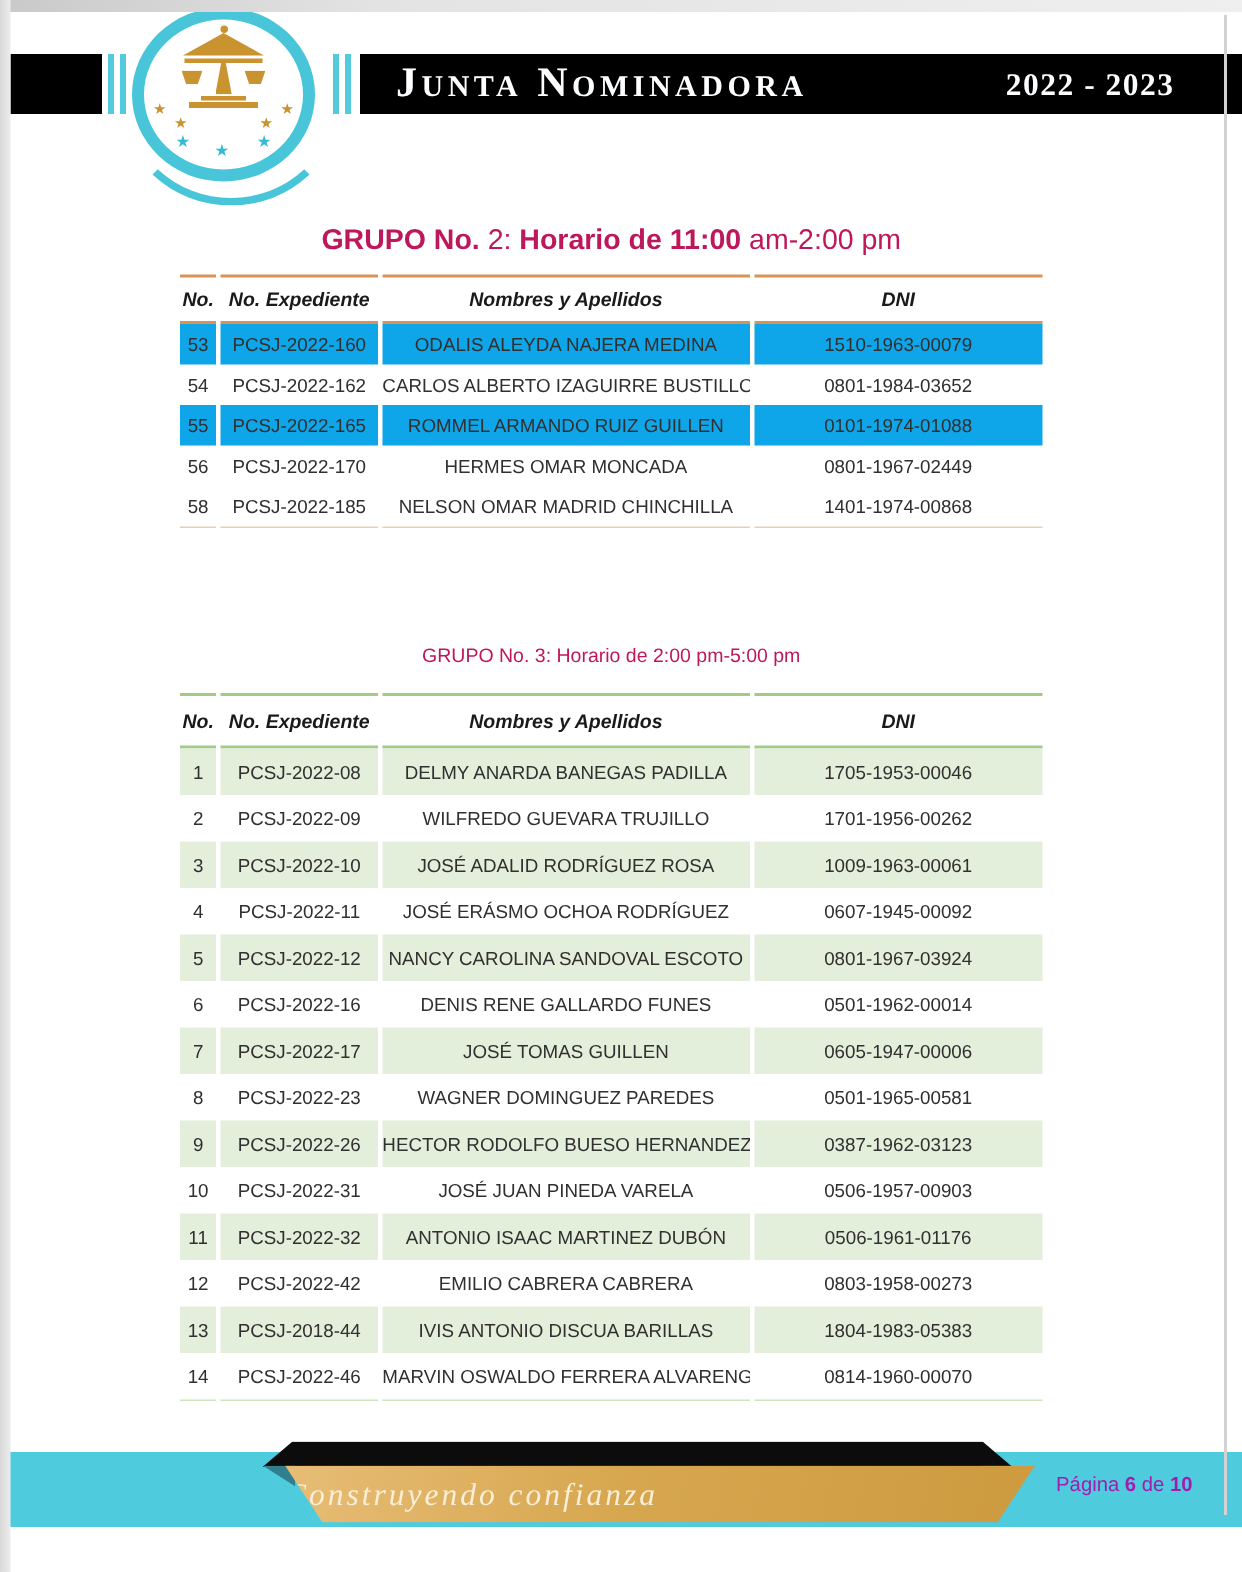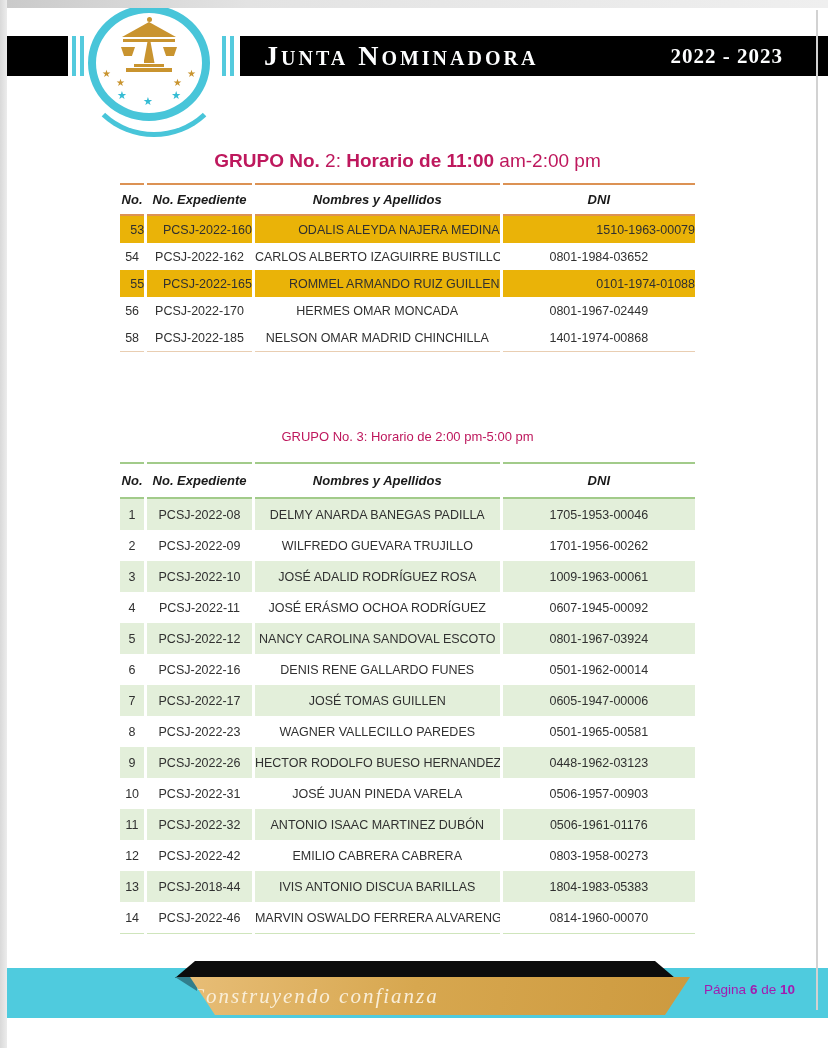--- a/index.html
+++ b/index.html
@@ -51,21 +51,21 @@
   
   table.doc{position:absolute;left:117px;border-collapse:separate;border-spacing:3px 0;
     table-layout:fixed;width:581px;}
   table.doc th{font-style:italic;font-weight:700;font-size:13px;color:#1a1a1a;
     text-align:center;padding:0;}
   table.doc td{font-size:12.5px;color:#303030;text-align:center;padding:0;
     overflow:hidden;white-space:nowrap;}
   #table1{top:183px;}
   #table1 th{height:29px;border-top:2px solid #dc9254;border-bottom:2px solid #dc9254;}
   #table1 td{height:27px;}
-  #table1 tr.band td{background:#eab308;text-align:right;}
+  #table1 tr.band td{background:#0ea5e9;}
   #table1 tbody tr:last-child td{border-bottom:1px solid #e9ceb2;}
   #table2{top:462px;}
   #table2 th{height:33px;border-top:2px solid #a2cb8a;border-bottom:2px solid #a2cb8a;}
   #table2 td{height:31px;}
   #table2 tr.band td{background:#e3efda;}
   #table2 tbody tr:last-child td{border-bottom:1px solid #cfe5bc;}
 
   
   .footer-band{position:absolute;left:0;top:968px;width:828px;height:50px;background:#4fcbde;}
   .ribbon-black{position:absolute;left:175px;top:961px;width:500px;height:17px;background:#0c0c0c;
@@ -228,28 +228,28 @@
       </tr>
       <tr class="band">
         <td>7</td>
         <td>PCSJ-2022-17</td>
         <td>JOSÉ TOMAS GUILLEN</td>
         <td>0605-1947-00006</td>
       </tr>
       <tr>
         <td>8</td>
         <td>PCSJ-2022-23</td>
-        <td>WAGNER VALLECILLO PAREDES</td>
+        <td>WAGNER DOMINGUEZ PAREDES</td>
         <td>0501-1965-00581</td>
       </tr>
       <tr class="band">
         <td>9</td>
         <td>PCSJ-2022-26</td>
         <td>HECTOR RODOLFO BUESO HERNANDEZ</td>
-        <td>0448-1962-03123</td>
+        <td>0387-1962-03123</td>
       </tr>
       <tr>
         <td>10</td>
         <td>PCSJ-2022-31</td>
         <td>JOSÉ JUAN PINEDA VARELA</td>
         <td>0506-1957-00903</td>
       </tr>
       <tr class="band">
         <td>11</td>
         <td>PCSJ-2022-32</td>

